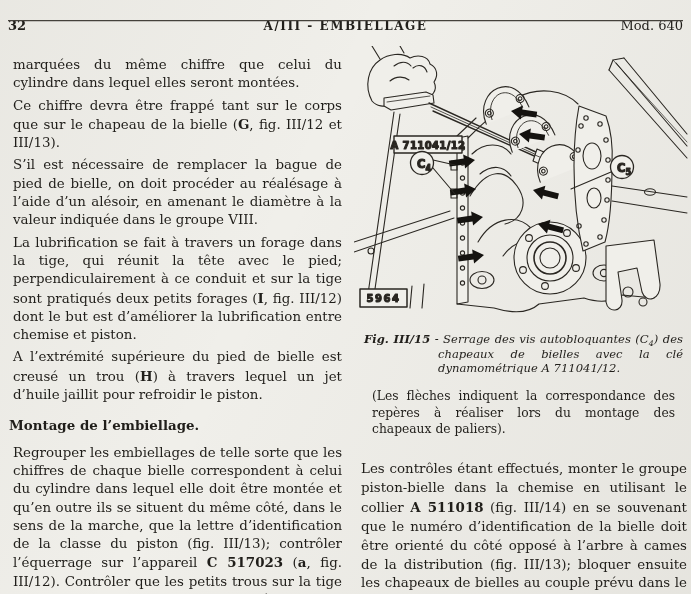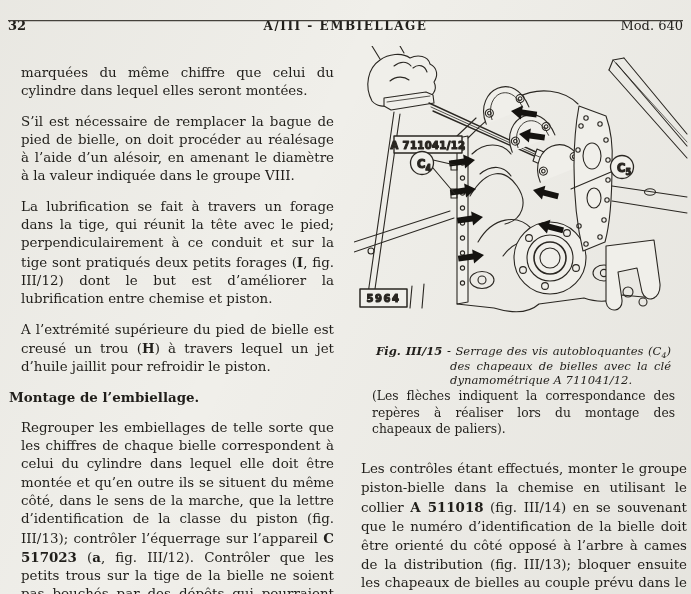--- a/index.html
+++ b/index.html
@@ -11,25 +11,25 @@
     font-family:"DejaVu Serif", serif;
     color:#201e1a;
     -webkit-font-smoothing:antialiased;
   }
   .hdr{position:absolute;top:18px;left:8px;right:8px;height:16px;}
   .hdr .pno{position:absolute;left:0;top:0;font-weight:bold;font-size:13px;}
   .hdr .ttl{position:absolute;left:0;right:0;top:1px;text-align:center;font-weight:bold;font-size:12px;letter-spacing:1.5px;}
   .hdr .mod{position:absolute;right:0;top:0;font-weight:normal;font-size:13px;}
   .rule{position:absolute;top:20px;left:8px;right:8px;height:0;border-top:1.5px solid #44413b;box-shadow:0 1px 0 rgba(68,65,59,0.25);}
   .colL{position:absolute;left:9px;top:52px;width:337px;font-size:13.4px;line-height:18.3px;text-align:justify;}
-  .colL p{margin:12px;}
+  .colL p{margin:4px;}
   .colL p.hd{font-weight:bold;margin:12px 0 9px 0;text-align:left;}
   .figwrap{position:absolute;left:354px;top:46px;width:337px;height:276px;}
   .figcap{position:absolute;left:360px;top:328px;width:327px;font-size:11.6px;line-height:14.6px;}
-  .figcap .capline{margin:16px;padding-left:74px;text-indent:-74px;text-align:justify;}
+  .figcap .capline{margin:4px;padding-left:74px;text-indent:-74px;text-align:justify;}
   .figcap .caplabel{font-weight:bold;font-style:italic;}
   .fignotes{position:absolute;left:360px;top:376px;width:327px;font-size:12.3px;line-height:16.6px;text-align:justify;}
   .fignotes p{margin:12px;}
   .colR{position:absolute;left:361px;top:460px;width:326px;font-size:13.4px;line-height:18.9px;text-align:justify;}
   .colR p{margin:0;}
   .b{font-weight:bold;}
   .i{font-style:italic;}
   sub{font-size:68%;line-height:0;}
   svg{display:block;}
   svg text{font-family:"DejaVu Sans", sans-serif;fill:#26231e;}
@@ -39,20 +39,21 @@
 
 <div class="hdr">
   <span class="pno">32</span>
   <span class="ttl">A/III - EMBIELLAGE</span>
   <span class="mod">Mod. 640</span>
 </div>
 <div class="rule"></div>
 
 <div class="colL">
   <p><span>marquées du même chiffre que celui du cylindre dans lequel elles seront montées.</span></p>
+  <p><span>Ce chiffre devra être frappé tant sur le corps que sur le chapeau de la bielle (</span><span class="b">G</span><span>, fig. III/12 et III/13).</span></p>
   <p><span>S’il est nécessaire de remplacer la bague de pied de bielle, on doit procéder au réalésage à l’aide d’un alésoir, en amenant le diamètre à la valeur indiquée dans le groupe VIII.</span></p>
   <p><span>La lubrification se fait à travers un forage dans la tige, qui réunit la tête avec le pied; perpendiculairement à ce conduit et sur la tige sont pratiqués deux petits forages (</span><span class="b">I</span><span>, fig. III/12) dont le but est d’améliorer la lubrification entre chemise et piston.</span></p>
   <p><span>A l’extrémité supérieure du pied de bielle est creusé un trou (</span><span class="b">H</span><span>) à travers lequel un jet d’huile jaillit pour refroidir le piston.</span></p>
   <p class="hd">Montage de l’embiellage.</p>
   <p><span>Regrouper les embiellages de telle sorte que les chiffres de chaque bielle correspondent à celui du cylindre dans lequel elle doit être montée et qu’en outre ils se situent du même côté, dans le sens de la marche, que la lettre d’identification de la classe du piston (fig. III/13); contrôler l’équerrage sur l’appareil </span><span class="b">C 517023</span><span> (</span><span class="b">a</span><span>, fig. III/12). Contrôler que les petits trous sur la tige de la bielle ne soient pas bouchés par des dépôts qui pourraient gêner la bonne lubrification des chemises. Dans le cas contraire les déboucher avec un fil métallique de diamètre convenable et à l’air comprimé.</span></p>
 </div>
 
 <div class="figwrap">
 <svg width="337" height="276" viewBox="0 0 337 276" fill="none" stroke="#2a2722" stroke-width="1.1" stroke-linecap="round" stroke-linejoin="round">
   <defs>

